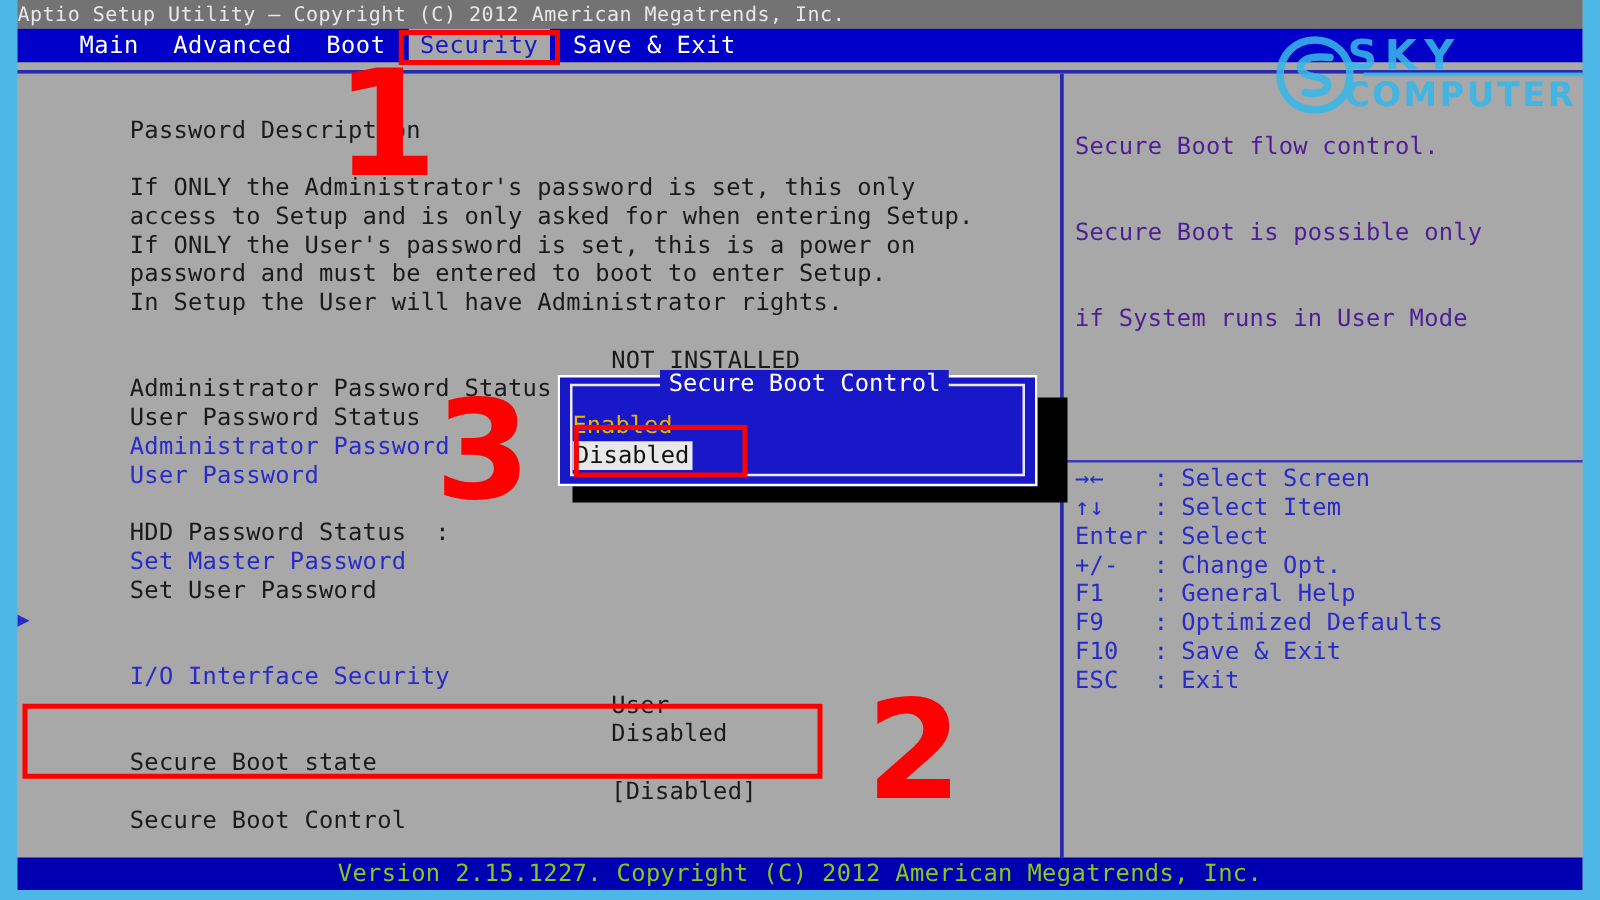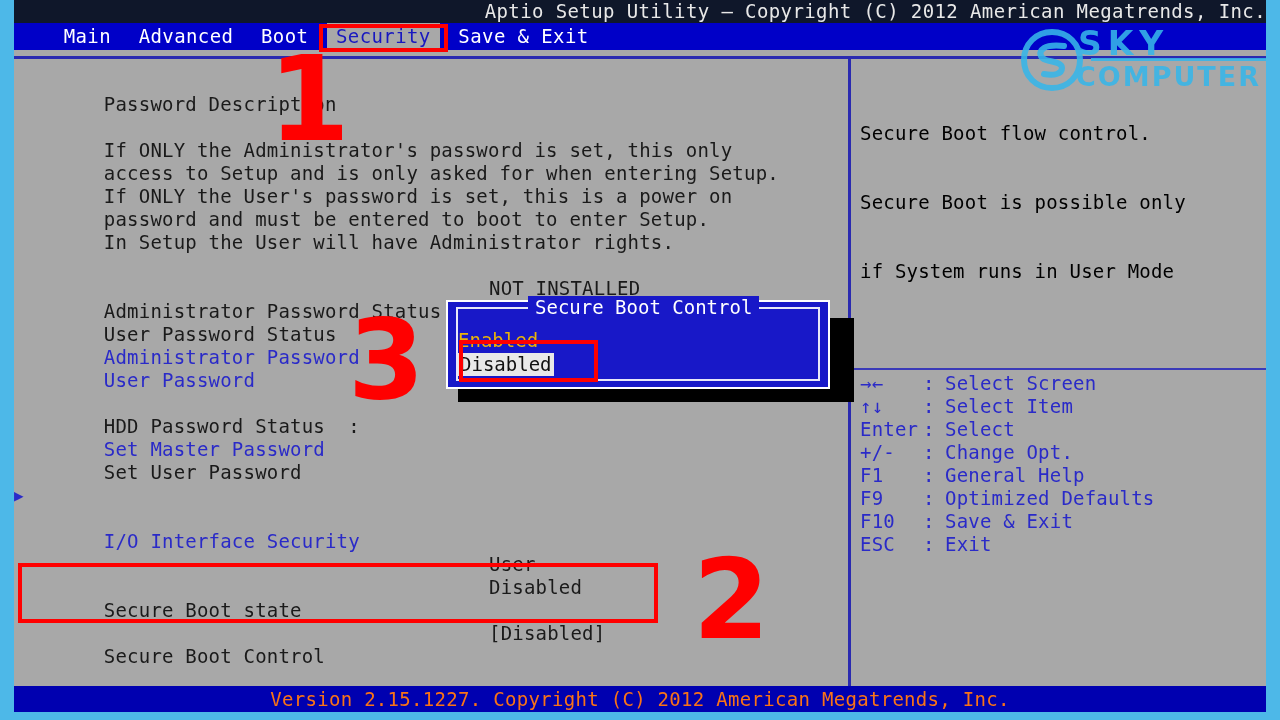--- a/index.html
+++ b/index.html
@@ -24,25 +24,25 @@
     height: 712px;
     background: #a8a8a8;
   }
   
   .titlebar {
     position: absolute;
     left: 14px;
     top: 0px;
     width: 1252px;
     height: 23px;
-    background: #0f172a;
+    background: #737373;
     color: #e8e8e8;
-    font-size: 19px;
-    line-height: 23px;
-    text-align: right;
+    font-size: 16px;
+    line-height: 23px;
+    text-align: left;
     letter-spacing: 0.4px;
     white-space: nowrap;
     overflow: hidden;
   }
   
   .menubar {
     position: absolute;
     left: 14px;
     top: 23px;
     width: 1252px;
@@ -118,25 +118,25 @@
     left: -20px;
     top: 0px;
     color: #2a2ac8;
     font-size: 16px;
   }
 
   
   .right-pane {
     position: absolute;
     left: 860px;
-    top: 76px;
+    top: 60px;
     width: 400px;
     font-size: 19px;
     line-height: 23px;
-    color: #000000;
+    color: #4c1d95;
     letter-spacing: 0.2px;
     white-space: pre;
   }
   
   .right-hr {
     position: absolute;
     left: 852px;
     top: 368px;
     width: 414px;
     height: 2px;
@@ -215,21 +215,21 @@
   }
 
   
   .versionbar {
     position: absolute;
     left: 14px;
     top: 686px;
     width: 1252px;
     height: 26px;
     background: #0000b0;
-    color: #f97316;
+    color: #84cc16;
     font-size: 19px;
     line-height: 26px;
     text-align: center;
     white-space: nowrap;
     letter-spacing: 0.3px;
   }
 
   
   .redbox {
     position: absolute;

